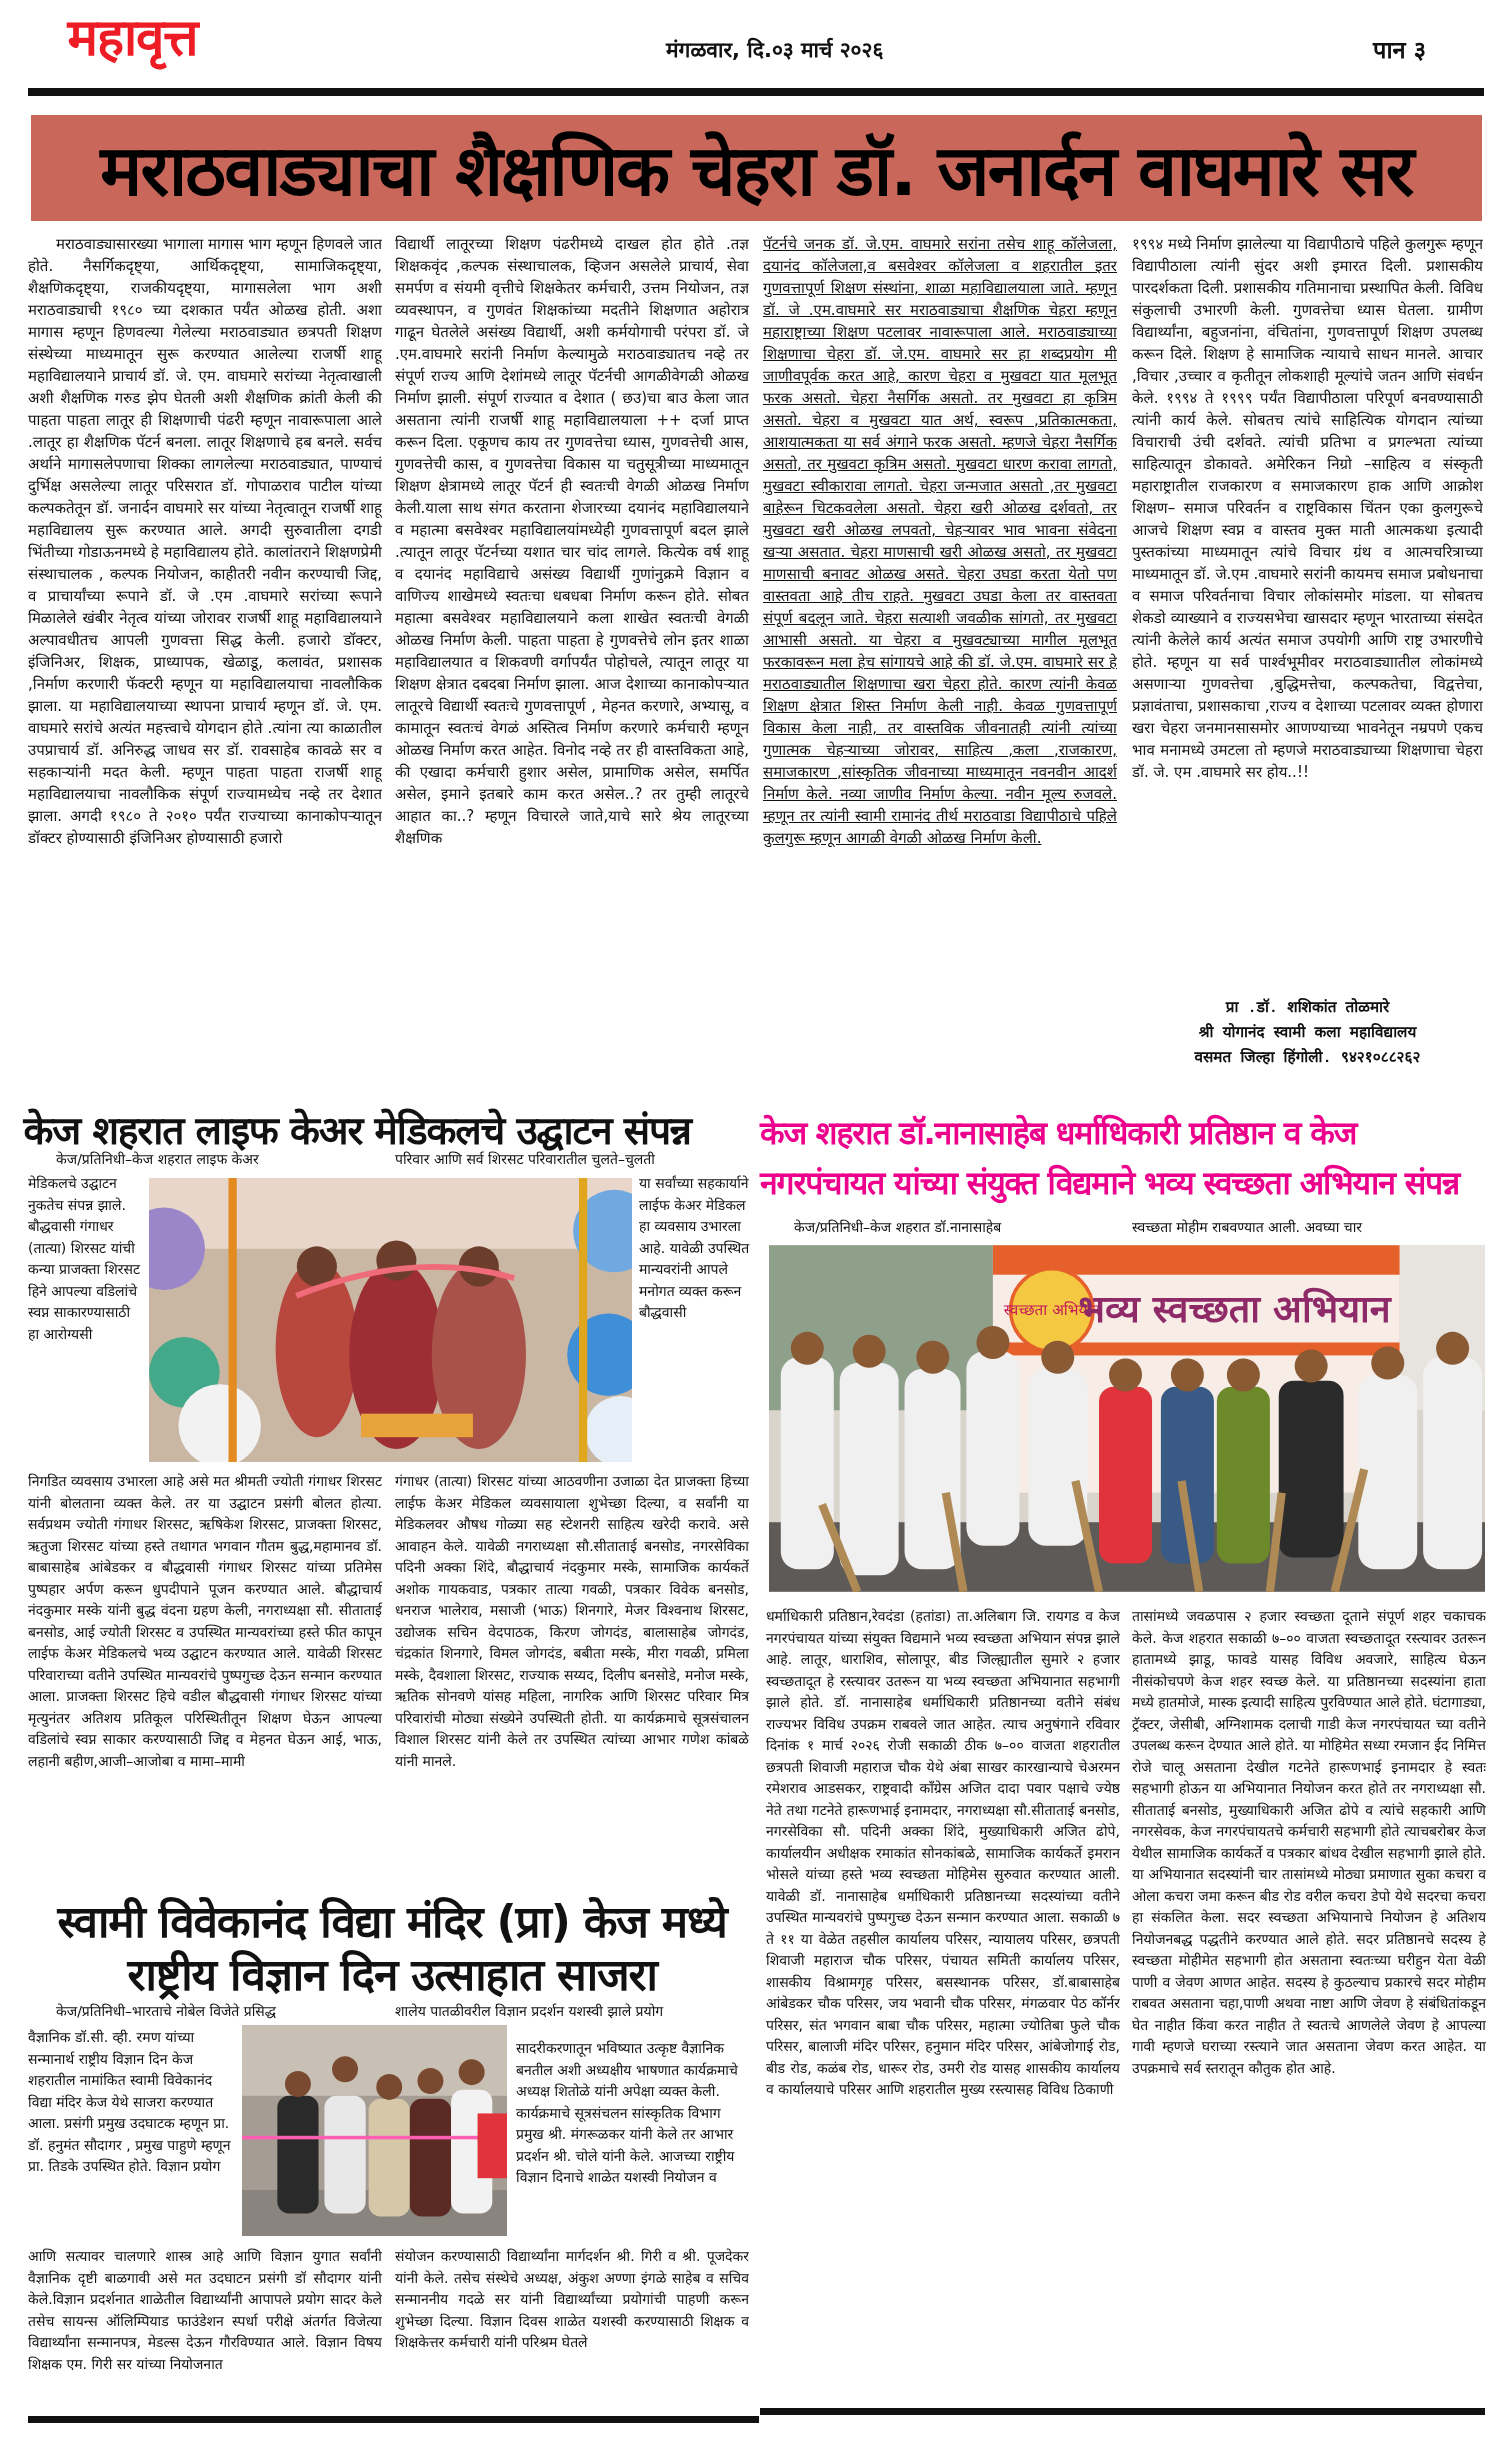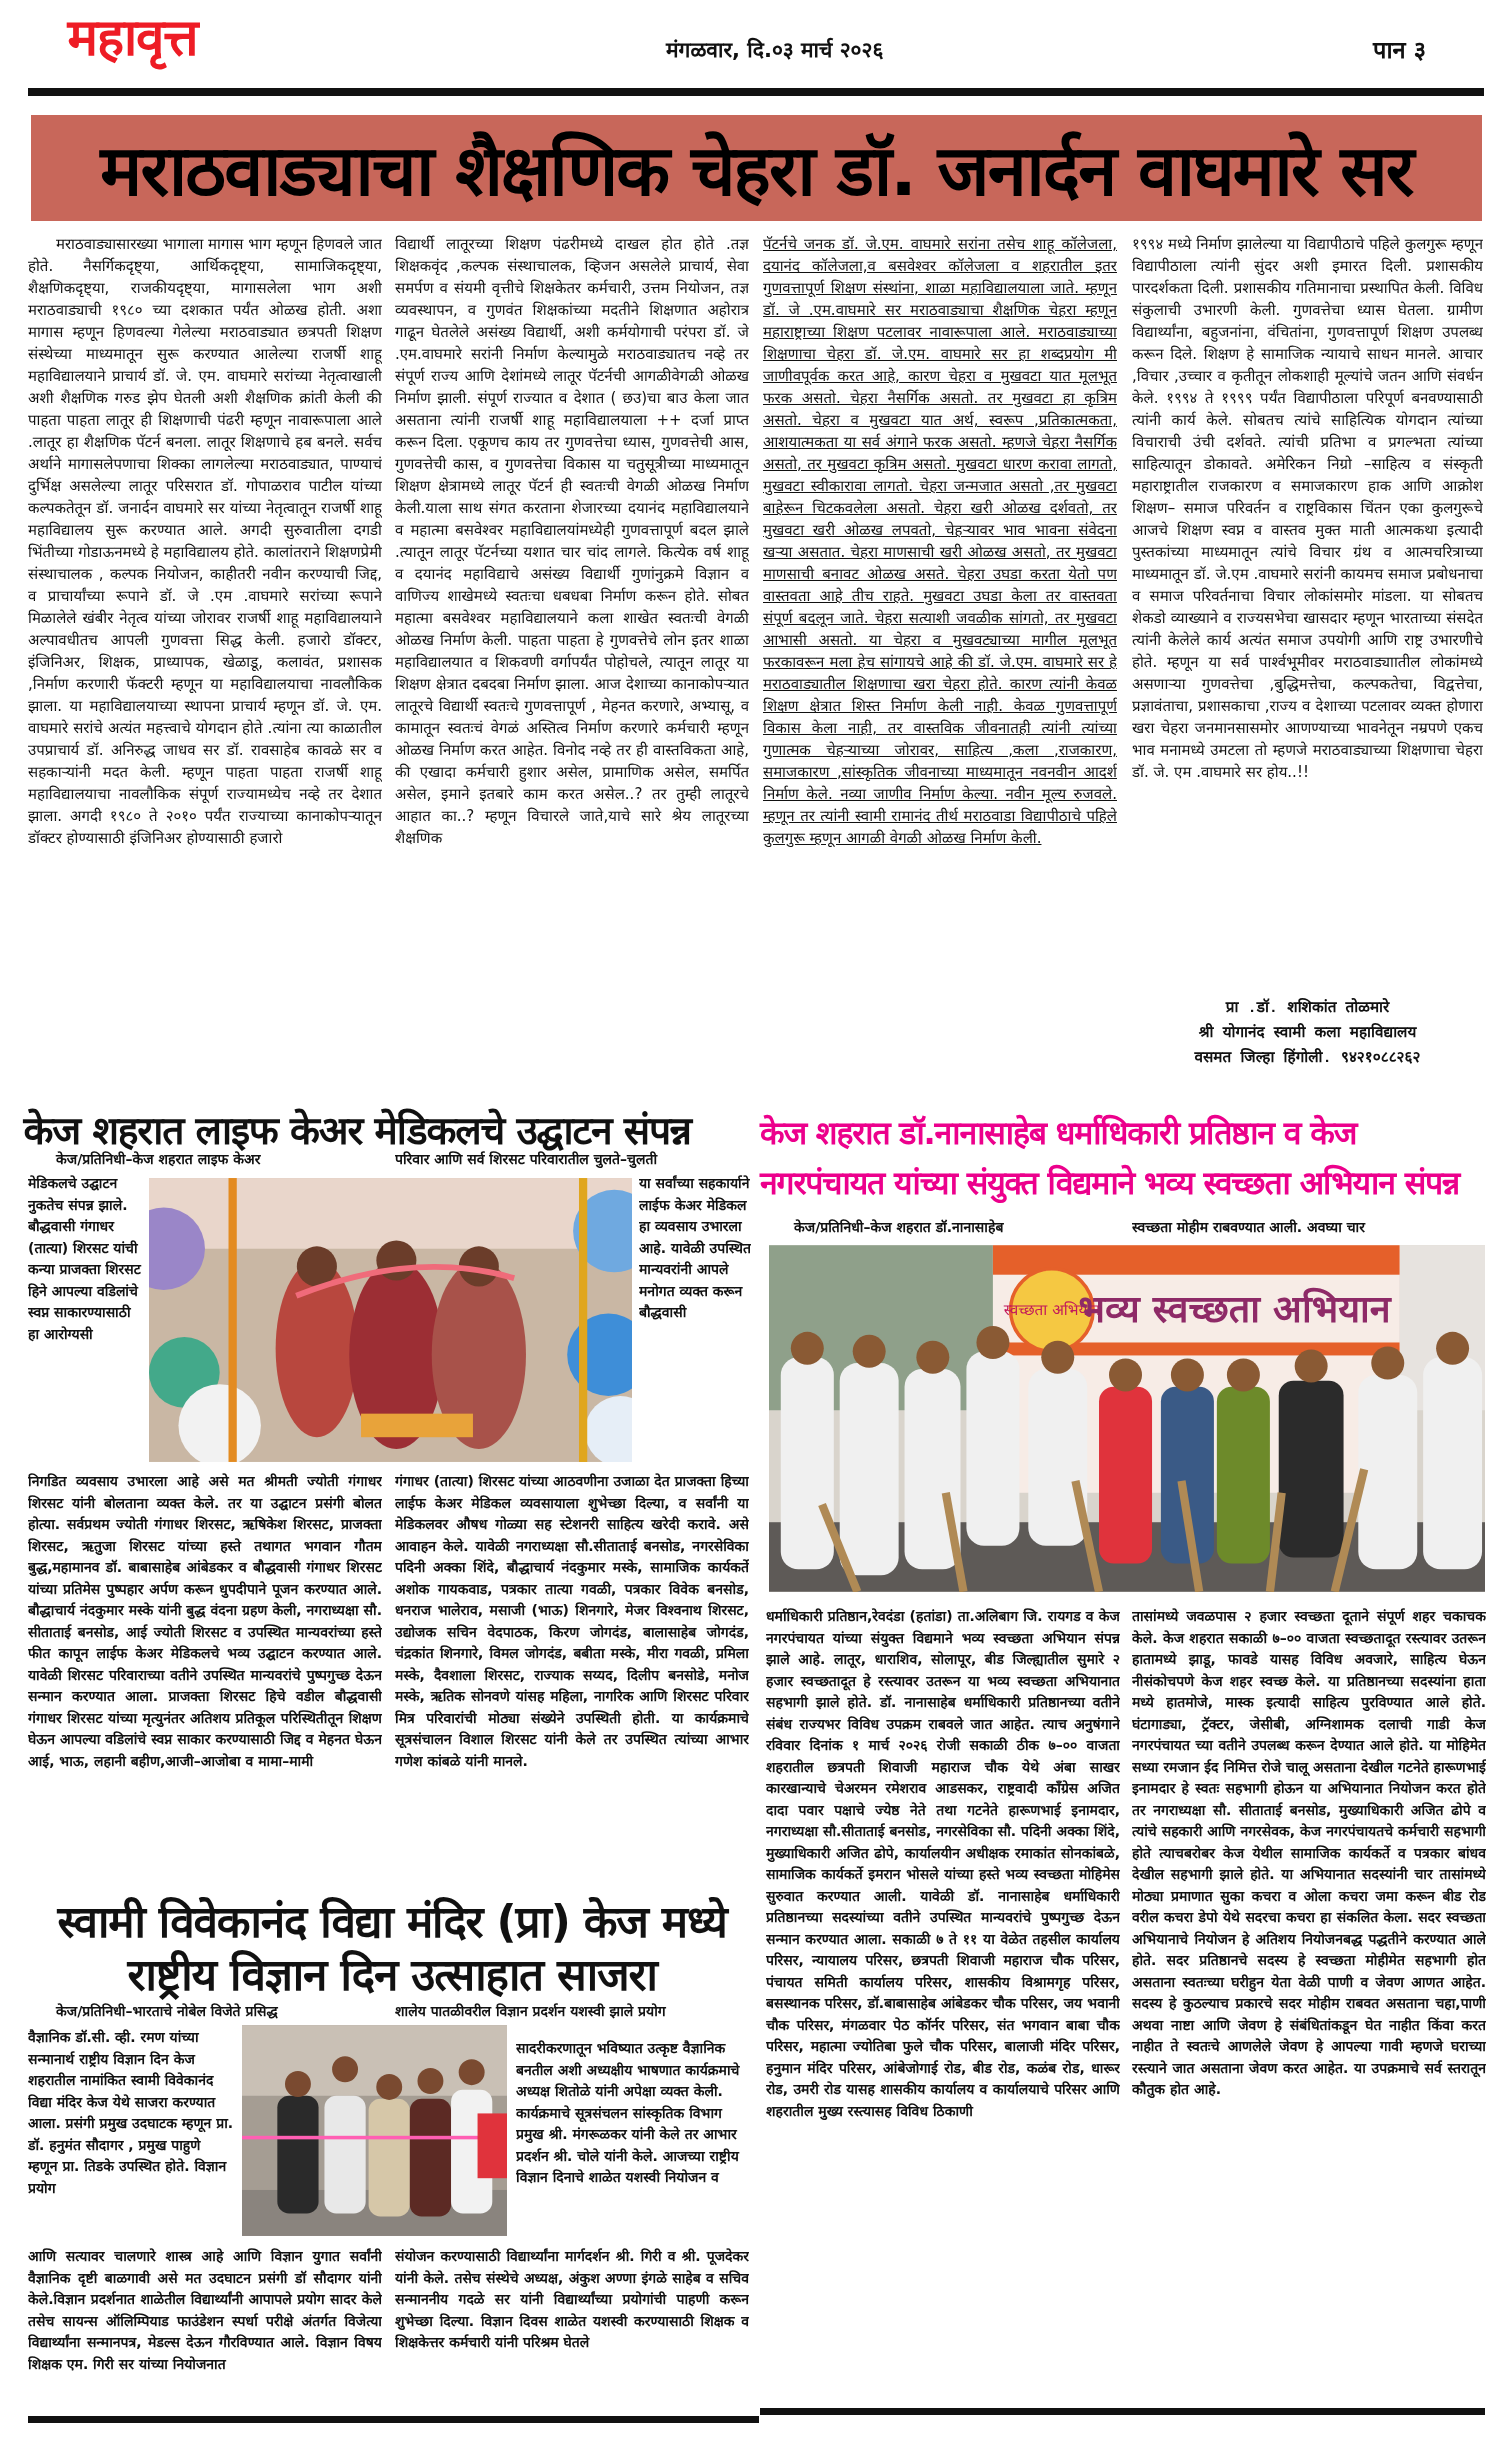--- a/index.html
+++ b/index.html
@@ -12,21 +12,21 @@
   .banner{left:31px;top:115px;width:1451px;height:106px;background:#c8675a;display:flex;align-items:center;justify-content:center;}
   .banner h1{margin:4px;font-size:70px;font-weight:900;color:#000;letter-spacing:-1.8px;white-space:nowrap;font-family:"DejaVu Sans",sans-serif;text-align:right;}
   .col{font-size:15px;line-height:22px;text-align:justify;overflow:hidden;}
   .col p{margin:0;text-indent:28px;}
   .col p.noind{text-indent:0;}
   .sig{font-weight:bold;text-align:center;font-size:15.3px;line-height:25px;font-family:Liberation Mono, monospace;}
   .head2{font-weight:900;white-space:nowrap;letter-spacing:-1.2px;font-family:"DejaVu Sans",sans-serif;}
   .pink{color:#ec008c;}
   .photo{overflow:hidden;}
   .rule-bottom{height:7px;background:#111;}
-  .narrow{font-size:14px;line-height:21.5px;font-weight:bold;}
+  .narrow{font-size:14px;line-height:21.5px;}
 </style>
 </head>
 <body>
 
 <div class="abs masthead-logo">महावृत्त</div>
 <div class="abs masthead-date">मंगळवार, दि.०३ मार्च २०२६</div>
 <div class="abs masthead-page">पान ३</div>
 <div class="abs rule-top"></div>
 
 <div class="abs banner">

